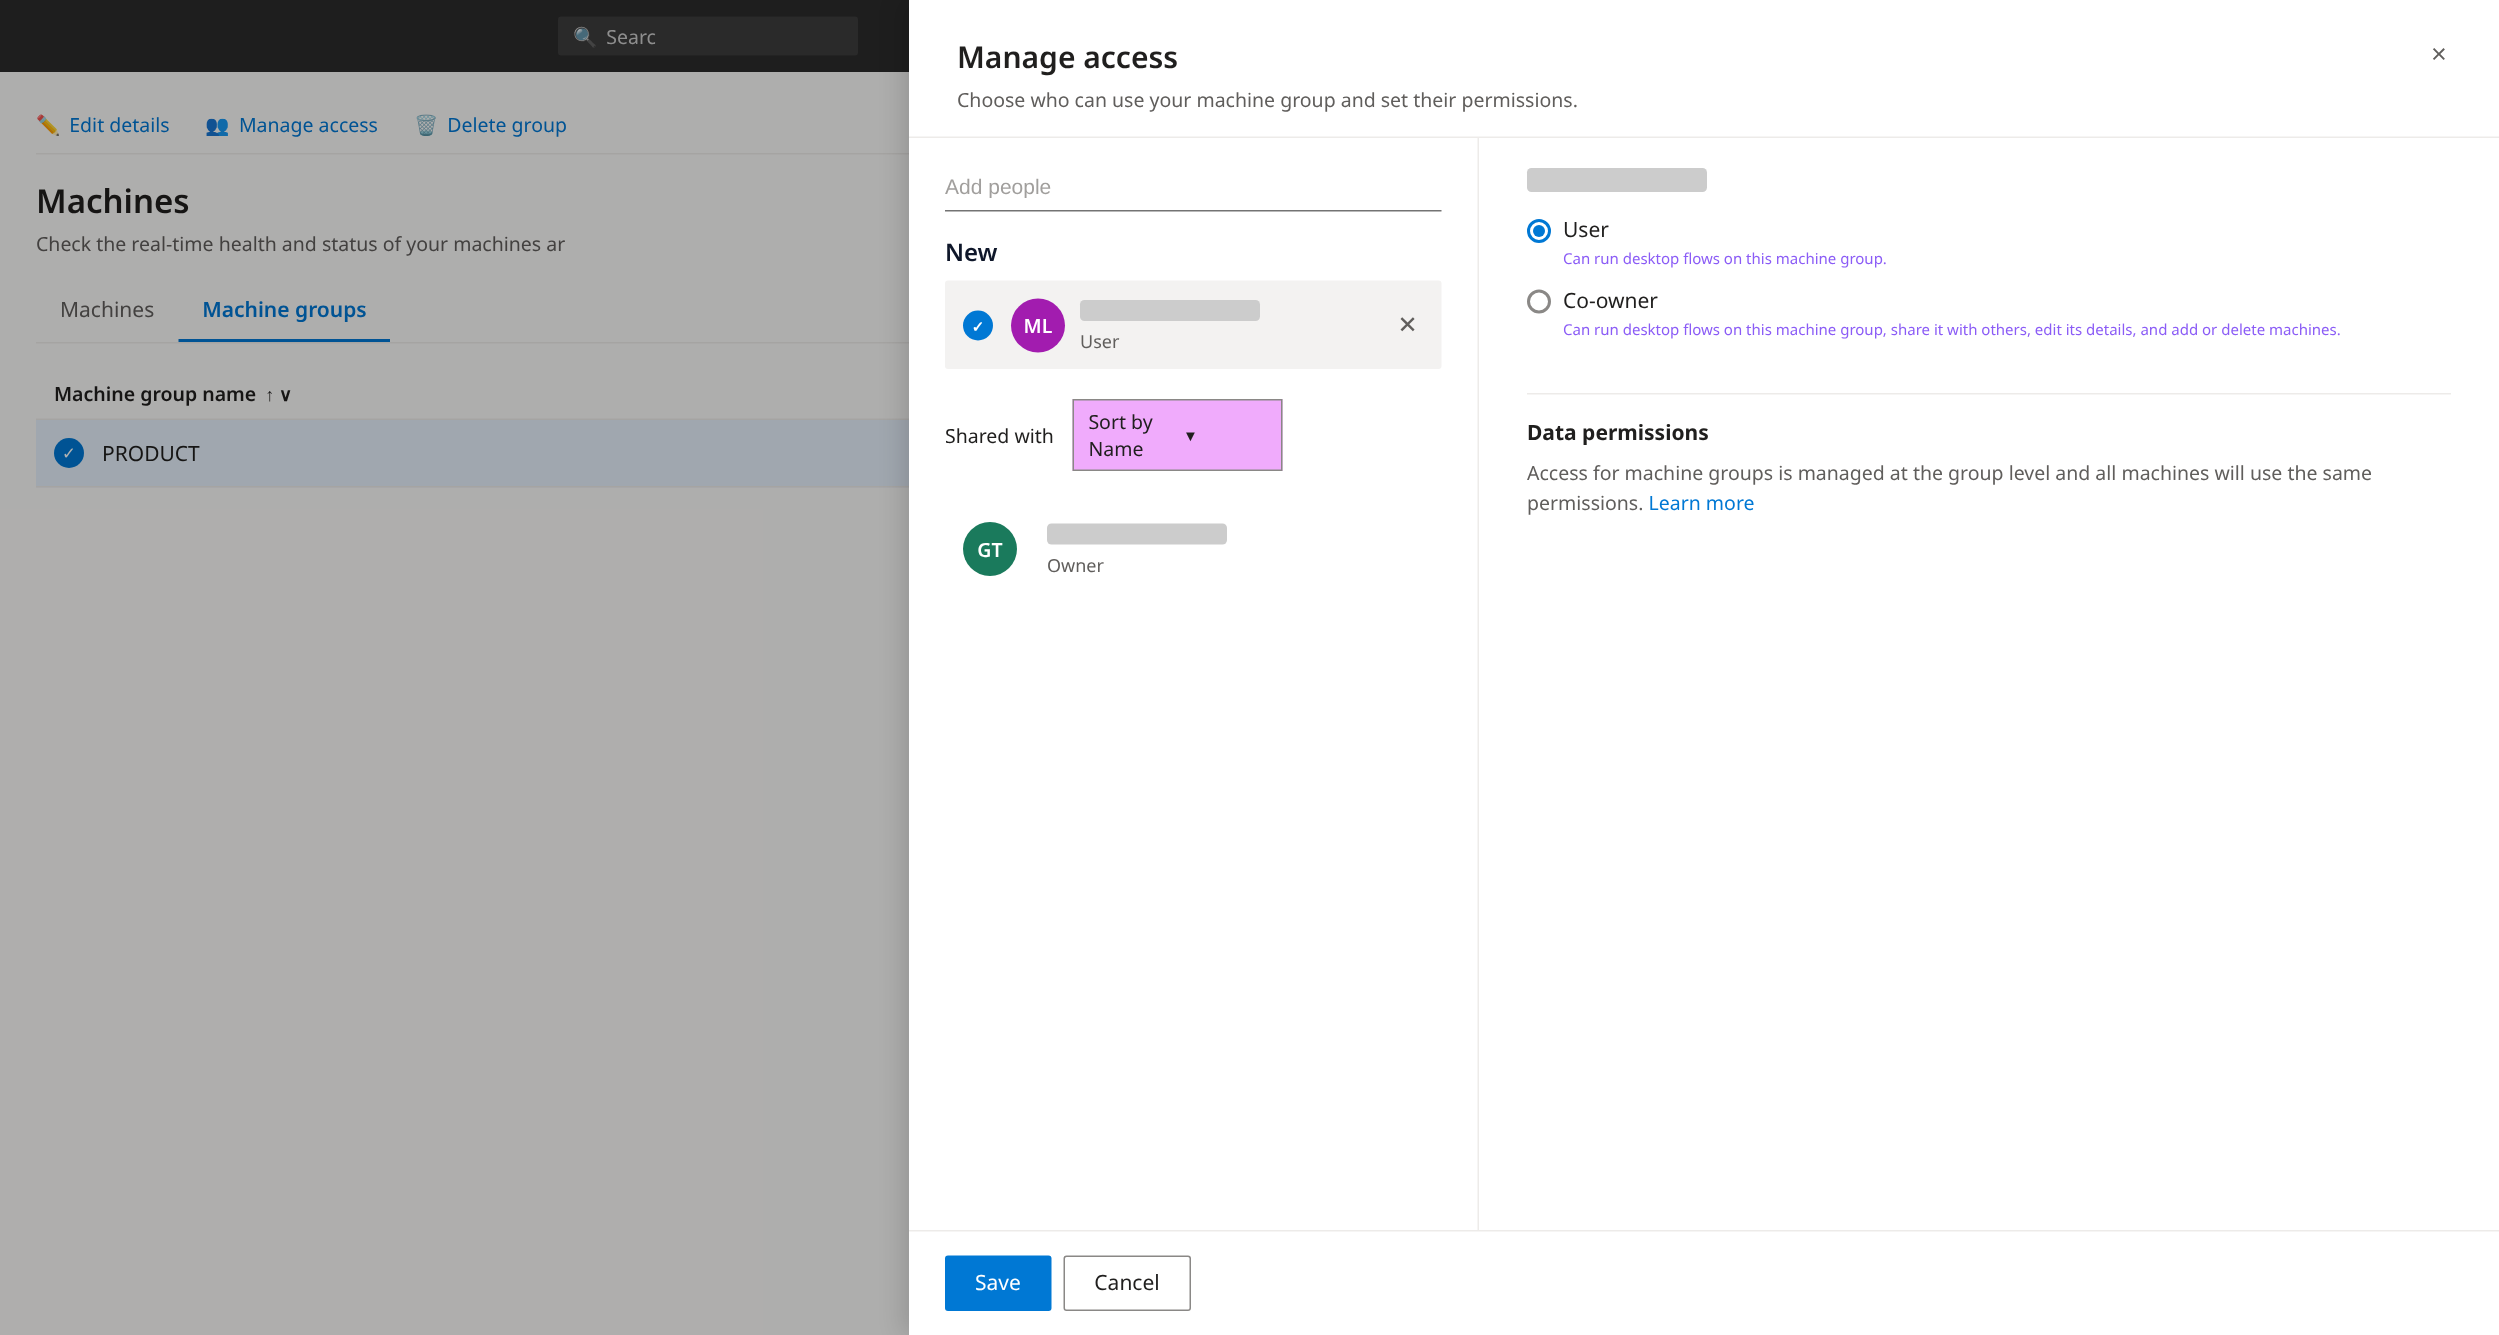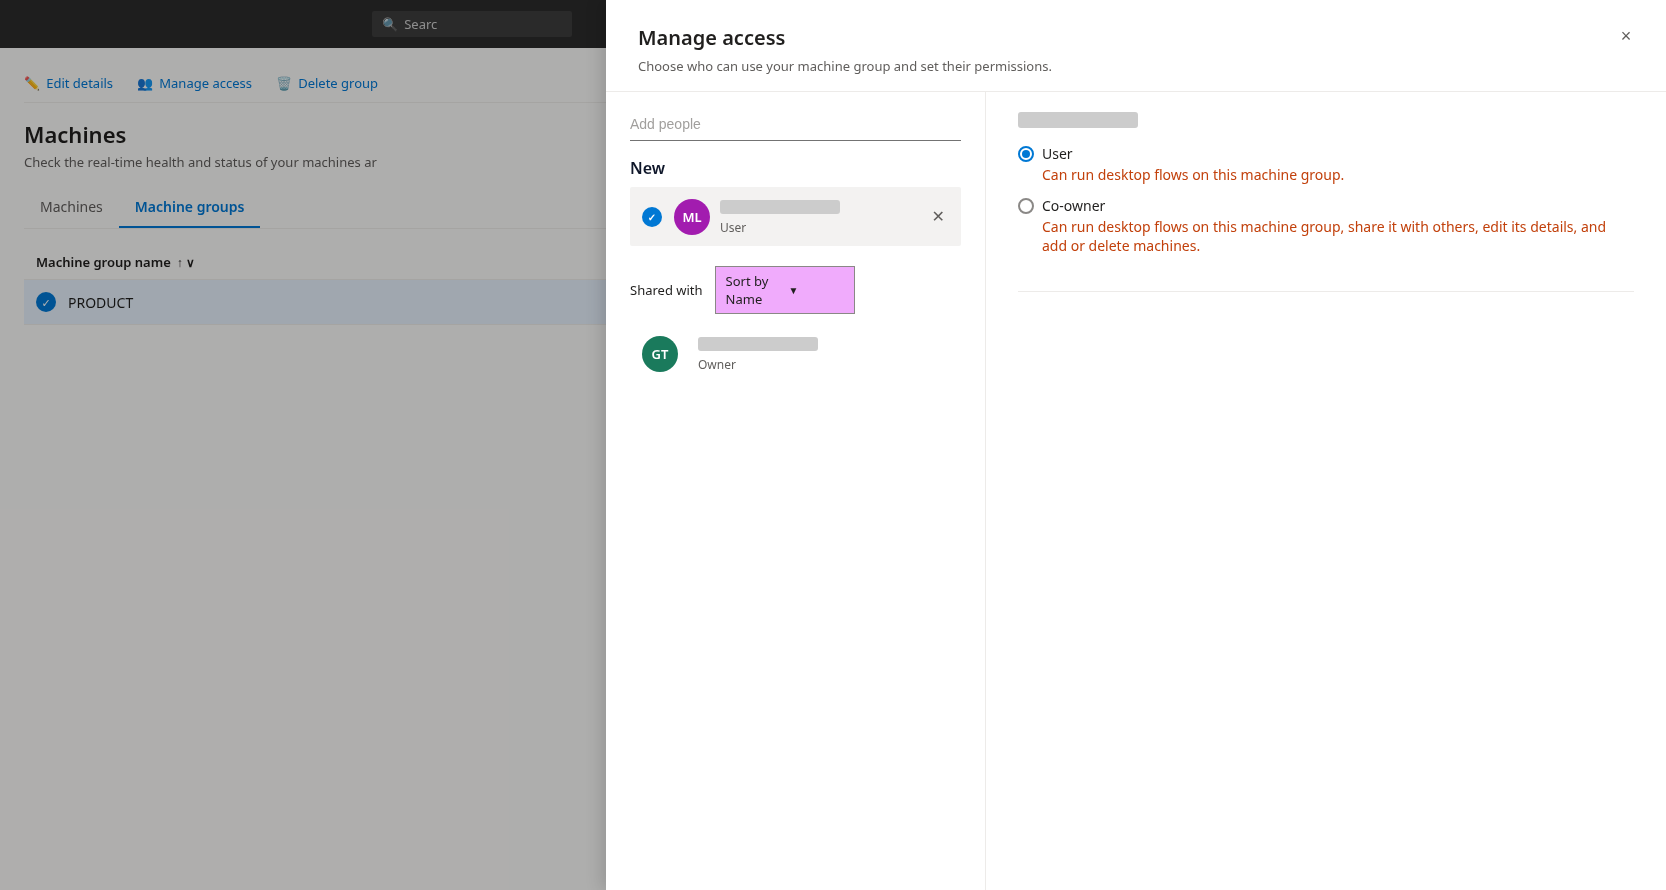--- a/index.html
+++ b/index.html
@@ -296,21 +296,21 @@
       font-size: 16px;
       padding: 4px;
       display: flex;
       align-items: center;
     }
 
     .shared-with-row {
       display: flex;
       align-items: center;
       gap: 12px;
-      margin: 20px 0 12px;
+      margin: 20px 0 24px;
     }
 
     .shared-with-label {
       font-size: 13px;
       color: #201f1e;
       white-space: nowrap;
       font-weight: 400;
     }
 
     .sort-dropdown {
@@ -401,22 +401,22 @@
       border-color: #8a8886;
     }
 
     .radio-label {
       font-size: 14px;
       color: #201f1e;
       font-weight: 400;
     }
 
     .radio-desc {
-      font-size: 14px;
-      color: #c2410c;
+      font-size: 10px;
+      color: #8b5cf6;
       margin-left: 24px;
     }
 
     .divider {
       height: 1px;
       background: #edebe9;
       margin: 16px 0;
     }
 
     .data-permissions-title {
@@ -583,17 +583,28 @@
             <div class="radio-row">
               <div class="radio-circle unselected"></div>
               <span class="radio-label">Co-owner</span>
             </div>
             <div class="radio-desc">Can run desktop flows on this machine group, share it with others, edit its details, and add or delete machines.</div>
           </div>
         </div>
 
         <div class="divider"></div>
 
+        <div>
+          <div class="data-permissions-title">Data permissions</div>
+          <div class="data-permissions-text">
+            <span>Access for machine groups is managed at the group level and all machines will use the same permissions.</span>
+            <a class="learn-more-link" href="#">Learn more</a>
+          </div>
+        </div>
       </div>
     </div>
 
+    <div class="modal-footer">
+      <button class="btn-primary">Save</button>
+      <button class="btn-secondary">Cancel</button>
+    </div>
   </div>
 </div>
 
 </body></html>

